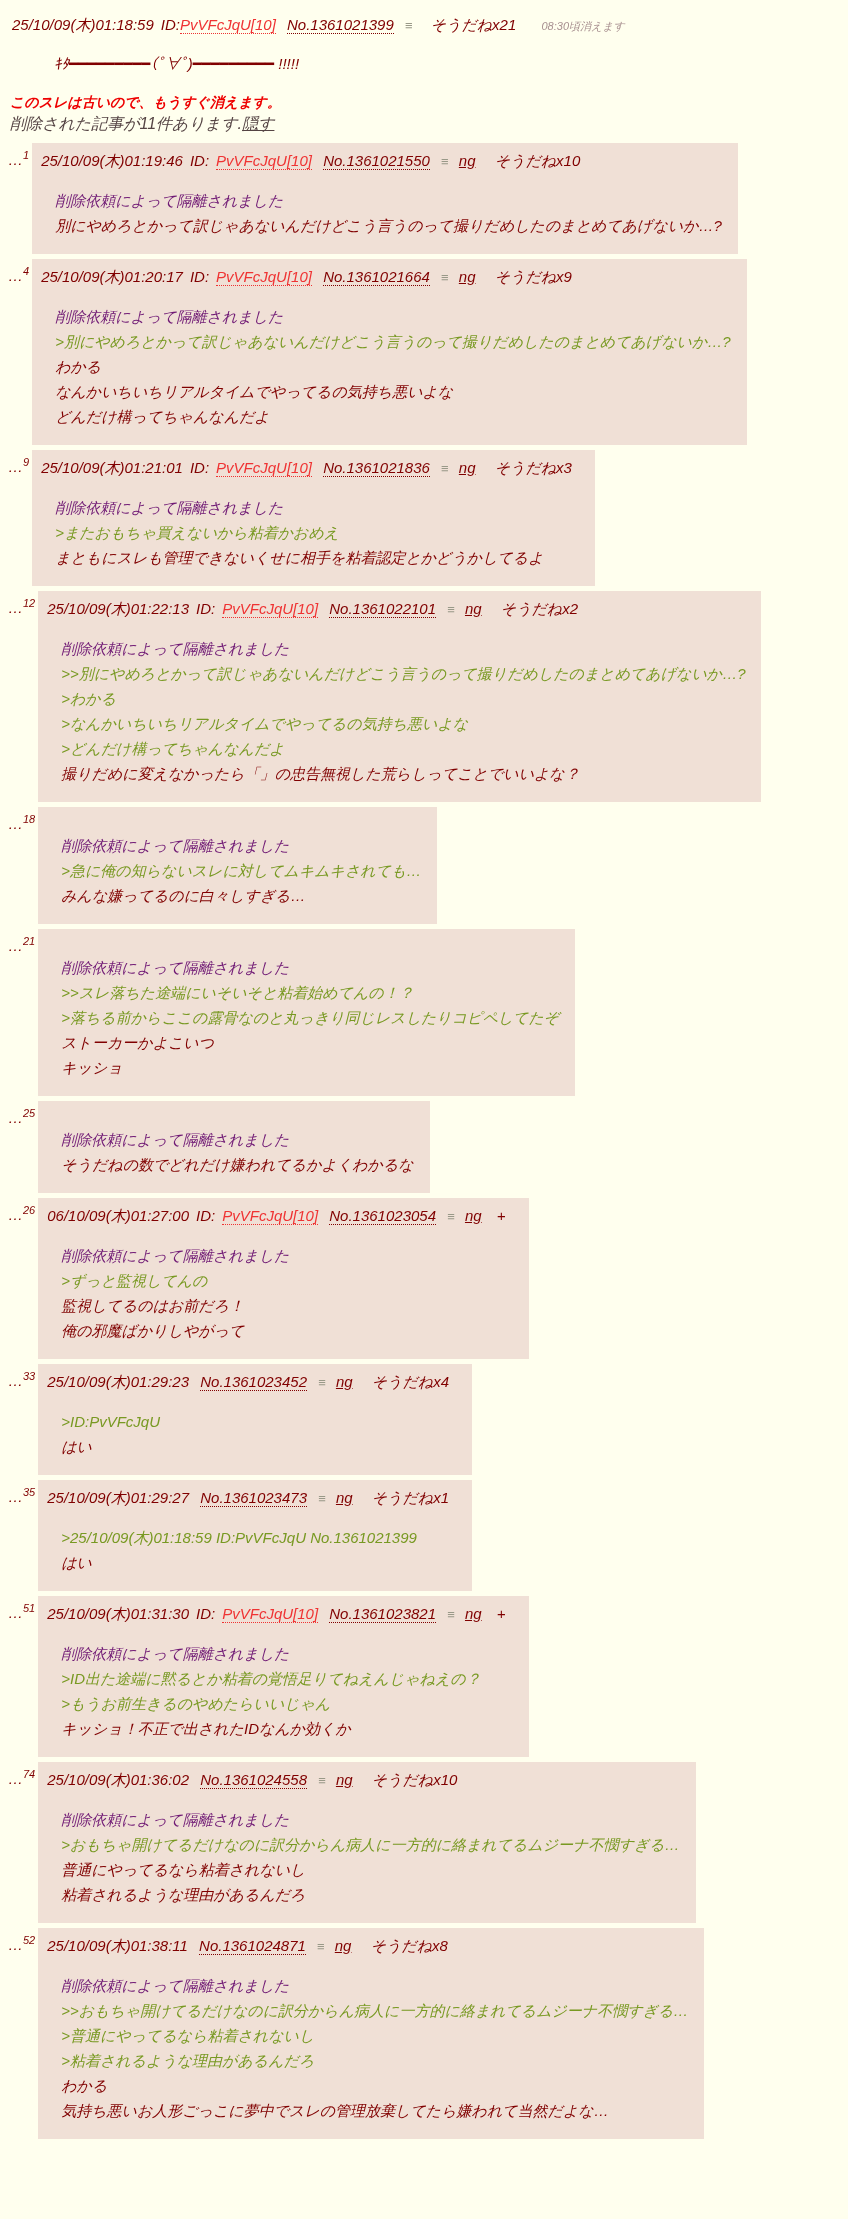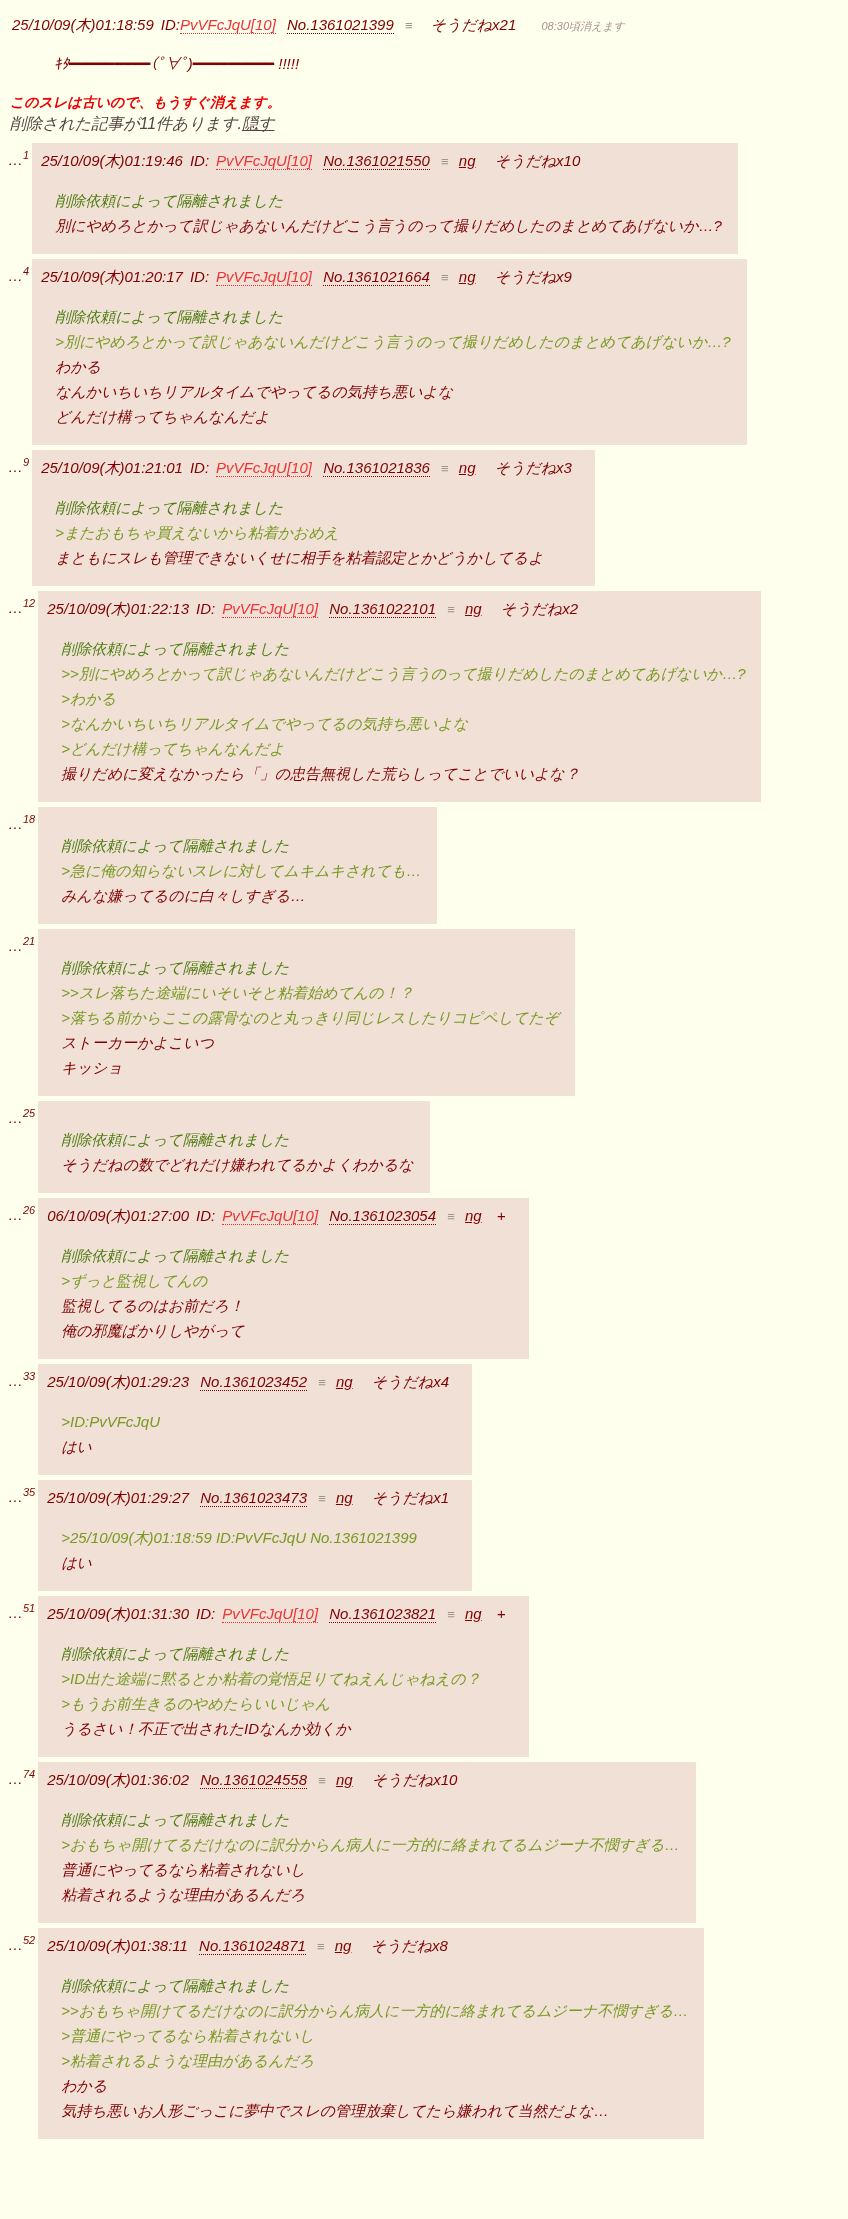--- a/index.html
+++ b/index.html
@@ -44,21 +44,21 @@
     padding: 9px 16px 16px 9px;
     width: fit-content;
     max-width: 800px;
   }
   .post-header { white-space: nowrap; }
   .post-header > * { margin-right: 7px; }
   .ng-link { text-decoration: underline; cursor: pointer; margin-top: 44px; }
   .plus { cursor: pointer; margin-left: 4px; }
   blockquote { margin: 17px 0 0 14px; line-height: 25px; }
   .line { min-height: 25px; }
-  .iso { color: #4d7c0f; }
+  .iso { color: #701a75; }
   .quote { color: #789922; }
   .text { color: #800000; }
 </style>
 </head>
 <body>
 
 <div class="page">
 
   <div class="op-header">
     <span>25/10/09(木)01:18:59</span><span class="id-prefix">ID:</span><a class="id-link">PvVFcJqU[10]</a>
@@ -244,21 +244,21 @@
         <span>25/10/09(木)01:31:30</span><span class="id-prefix">ID:</span><a class="id-link">PvVFcJqU[10]</a>
         <a class="no-link">No.1361023821</a>
         <span class="menu-icon">≡</span>
         <a class="ng-link">ng</a>
         <a class="plus">+</a>
       </div>
       <blockquote>
         <div class="line iso">削除依頼によって隔離されました</div>
         <div class="line quote">&gt;ID出た途端に黙るとか粘着の覚悟足りてねえんじゃねえの？</div>
         <div class="line quote">&gt;もうお前生きるのやめたらいいじゃん</div>
-        <div class="line text">うるさい！不正で出されたIDなんか効くか</div>
+        <div class="line text">キッショ！不正で出されたIDなんか効くか</div>
       </blockquote>
     </div>
   </div>
 
   <div class="reply-row">
     <span class="counter"><span>…</span><sup>74</sup></span>
     <div class="reply-box">
       <div class="post-header">
         <span>25/10/09(木)01:36:02</span>
         <a class="no-link">No.1361024558</a>

